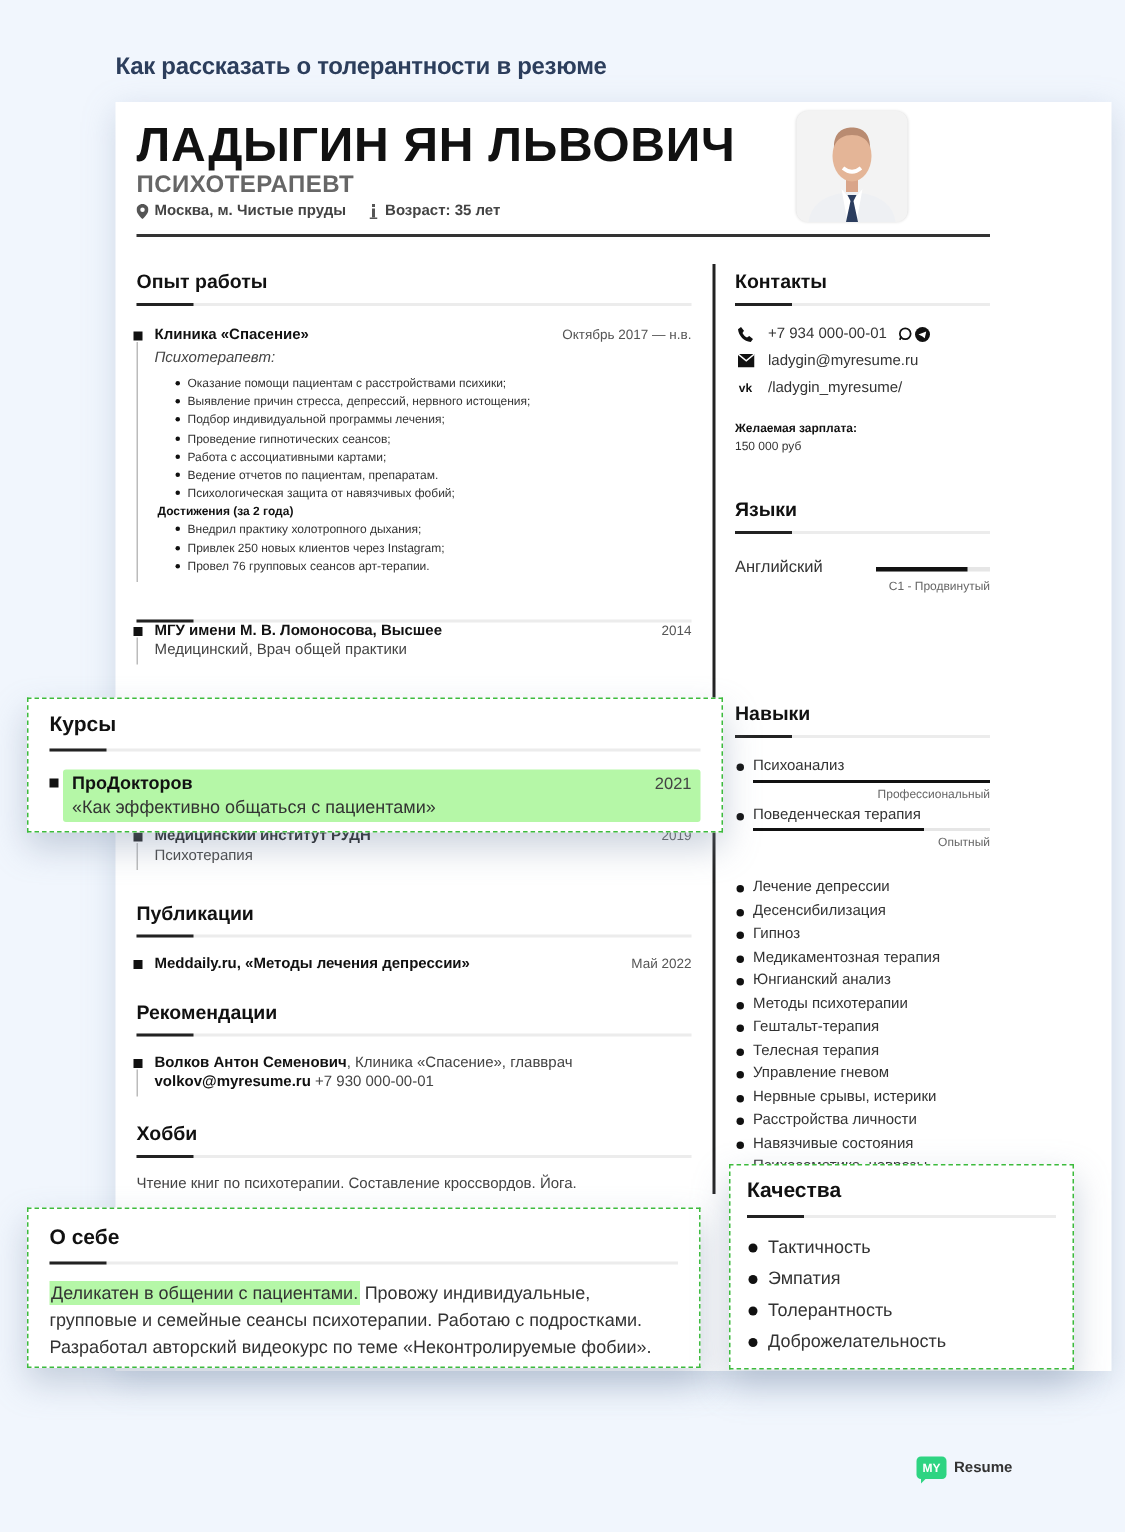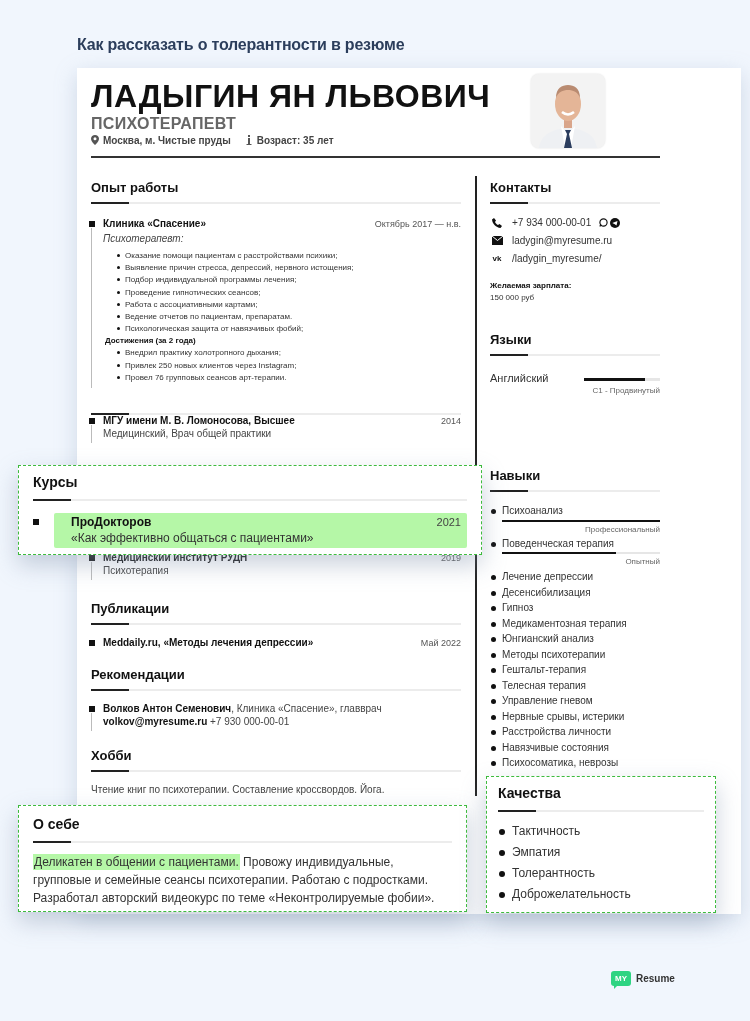--- a/index.html
+++ b/index.html
@@ -23,21 +23,21 @@
   }
   .name {
     position: absolute; left: 14px; top: 10px;
     font-size: 32px; font-weight: bold; letter-spacing: 0.5px; color: #111;
   }
   .profession {
     position: absolute; left: 14px; top: 47px;
     font-size: 16px; font-weight: bold; color: #666; letter-spacing: 0.3px;
   }
   .meta { position: absolute; left: 14px; top: 67px; font-size: 10px; color: #444; font-weight: bold; display: flex; gap: 14px; align-items: center; }
-  .meta .it { display: flex; align-items: flex-start; gap: 4px; }
+  .meta .it { display: flex; align-items: flex-end; gap: 4px; }
   .photo {
     position: absolute; left: 454px; top: 6px; width: 74px; height: 74px;
     border-radius: 8px; overflow: hidden; background: #f4f4f4;
     box-shadow: 0 0 2px rgba(0,0,0,0.15);
   }
   .hr-top { position: absolute; left: 14px; top: 88px; width: 569px; height: 2px; background: #333; }
   .vline { position: absolute; left: 398px; top: 108px; width: 2px; height: 620px; background: #222; }
 
   .sec-title { font-size: 13px; font-weight: bold; color: #111; }
   .sec-line { position: relative; height: 2px; background: #ececec; margin-top: 7px; }
@@ -265,21 +265,21 @@
       <div class="skill-bar">
           <i style="width:100%;"></i>
         </div>
       <div class="skill-lvl">Профессиональный</div>
       <div class="skill">Поведенческая терапия</div>
       <div class="skill-bar">
           <i style="width:72%;"></i>
         </div>
       <div class="skill-lvl">Опытный</div>
     </div>
-    <div style="margin-top:3px;">
+    <div style="margin-top:18px;">
       <div class="skill">Лечение депрессии</div>
       <div class="skill">Десенсибилизация</div>
       <div class="skill">Гипноз</div>
       <div class="skill">Медикаментозная терапия</div>
       <div class="skill">Юнгианский анализ</div>
       <div class="skill">Методы психотерапии</div>
       <div class="skill">Гештальт-терапия</div>
       <div class="skill">Телесная терапия</div>
       <div class="skill">Управление гневом</div>
       <div class="skill">Нервные срывы, истерики</div>
@@ -288,21 +288,21 @@
       <div class="skill">Психосоматика, неврозы</div>
     </div>
   </div>
 </div>
 
 <div class="overlay" style="left:18px; top:465px; width:464px; height:90px; padding:8px 14px 0 14px;">
   <div class="o-title">Курсы</div>
   <div class="sec-line" style="margin-top:9px;"></div>
   <div style="position:relative; margin-top:12px;">
     <span style="position:absolute; left:0; top:6px; width:6px; height:6px; background:#111;"></span>
-    <div class="hl" style="margin-left:21px; padding:2px 6px 3px 17px; border-radius:2px;">
+    <div class="hl" style="margin-left:9px; padding:2px 6px 3px 6px; border-radius:2px;">
       <div class="row">
         <span style="font-size:12px; font-weight:bold; color:#111;">ПроДокторов</span>
         <span style="font-size:11px; color:#444;">2021</span>
       </div>
       <div style="font-size:12px; color:#333; margin-top:2px;">«Как эффективно общаться с пациентами»</div>
     </div>
   </div>
 </div>
 
 <div class="overlay" style="left:18px; top:805px; width:449px; height:107px; padding:10px 14px 0 14px;">

